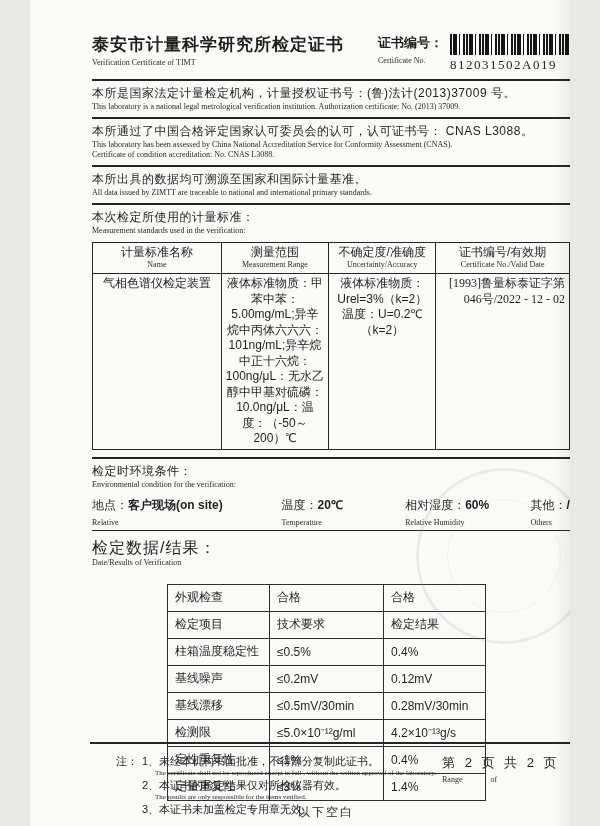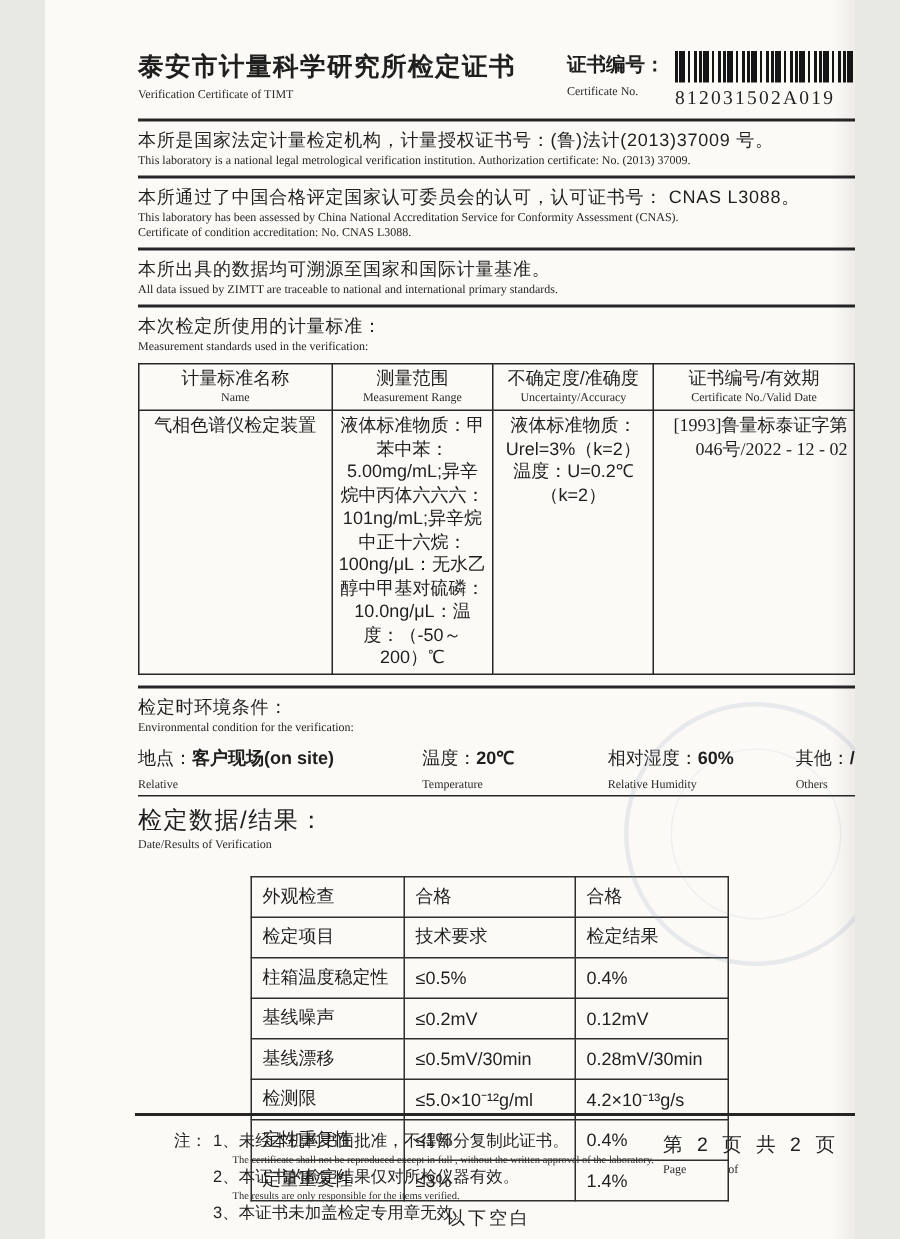--- a/index.html
+++ b/index.html
@@ -293,19 +293,19 @@
       </div>
       <div class="pagination">
         <div class="pag-zh">
           <span>第</span>
           <span>2</span>
           <span>页 共</span>
           <span>2</span>
           <span>页</span>
         </div>
         <div class="pag-en">
-          <span>Page</span>
+          <span>Range</span>
           <span class="of">of</span>
         </div>
       </div>
     </div>
   </div>
 </div>
 
 </body></html>

